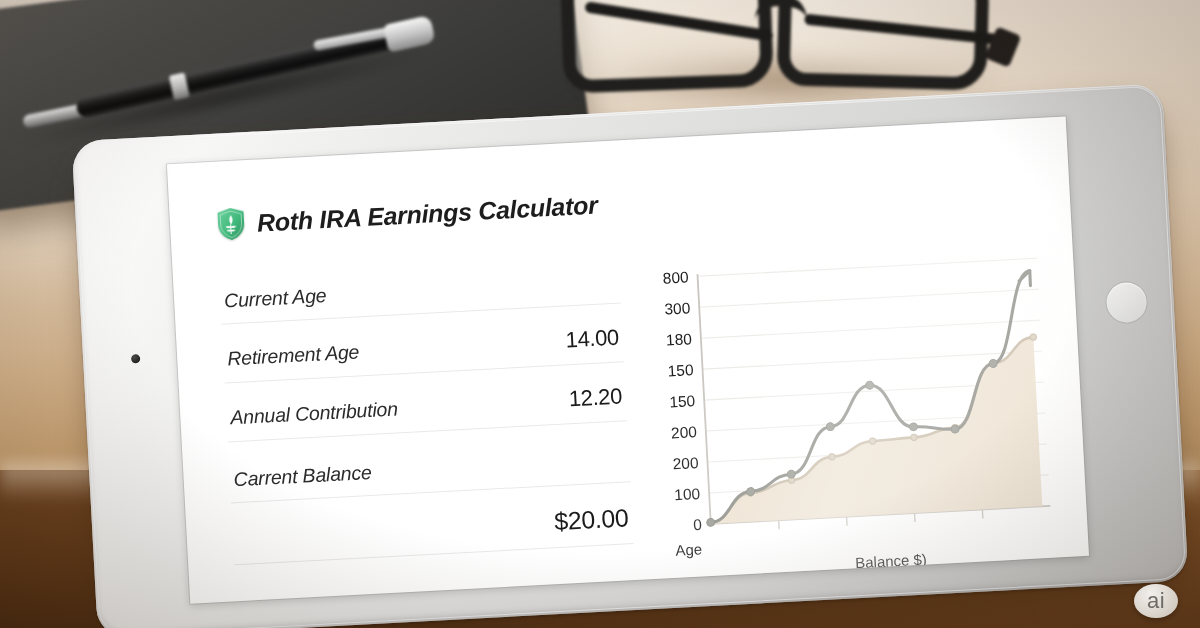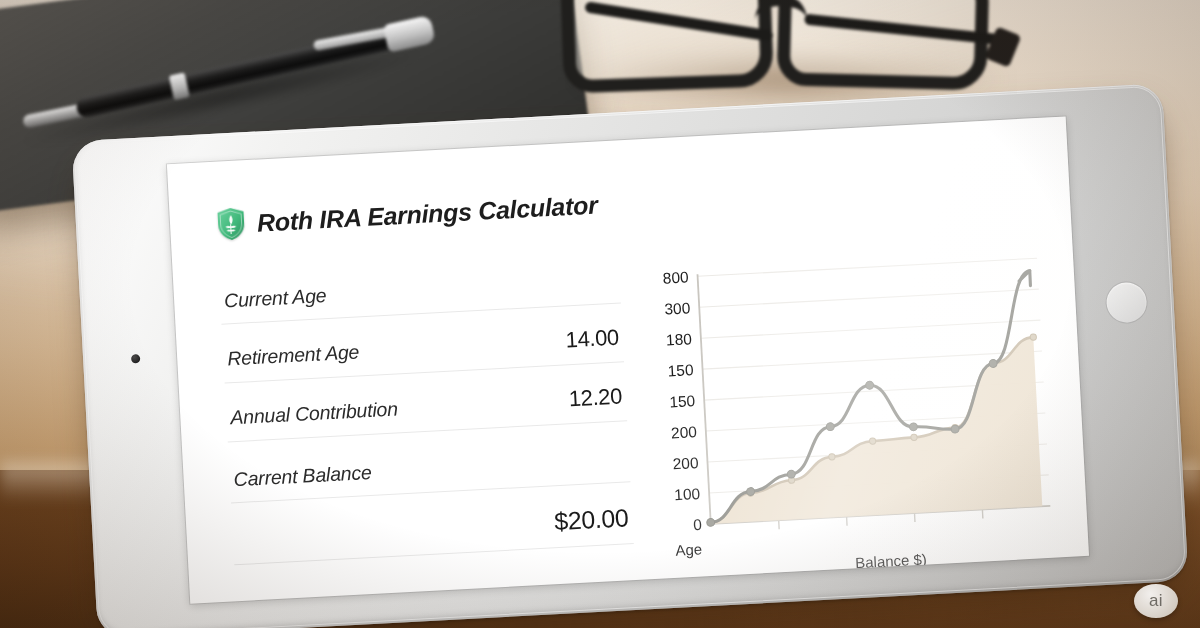--- a/index.html
+++ b/index.html
@@ -233,21 +233,21 @@
     font-family:"Liberation Sans", sans-serif;
   }
 
   
   .watermark {
     position:absolute; right:22px; bottom:10px;
     width:44px; height:34px; border-radius:50%;
     background:radial-gradient(circle at 38% 30%,rgba(255,255,255,.92),rgba(226,222,214,.82));
     box-shadow:0 2px 5px rgba(0,0,0,.28);
     display:flex; align-items:center; justify-content:center;
-    font-size:17px; color:#6f6b65; letter-spacing:.5px;
+    font-size:22px; color:#6f6b65; letter-spacing:.5px;
   }
   .vig {
     position:absolute; inset:0; pointer-events:none;
     background:radial-gradient(ellipse at 50% 45%,rgba(0,0,0,0) 55%,rgba(40,22,6,.22) 100%);
   }
 </style>
 </head>
 <body>
 
 <div id="scene">

